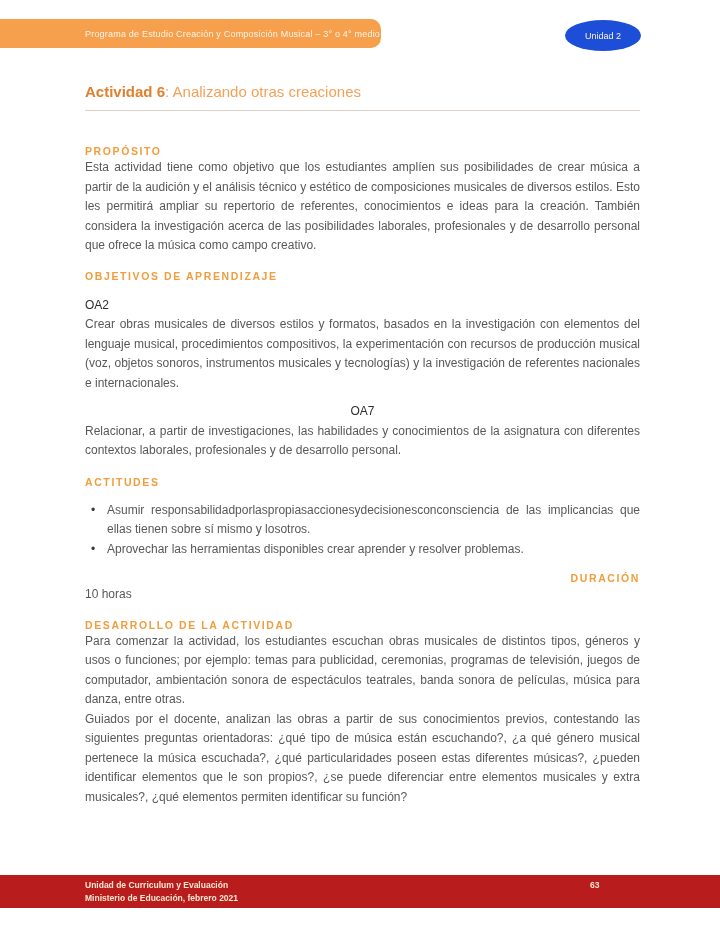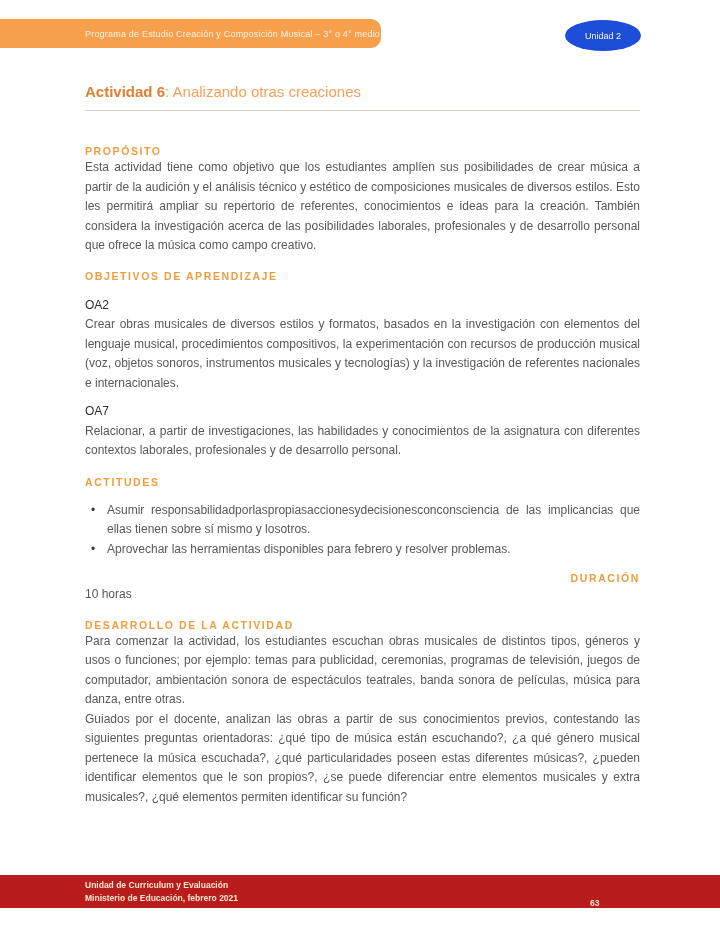--- a/index.html
+++ b/index.html
@@ -45,21 +45,21 @@
     margin:0; font-size:12px; font-weight:normal; color:#2F2F31;
     line-height:19.5px;
   }
   p.body { margin:0; text-align:justify; }
 
   .h-proposito   { margin-top:33px; }
   .p-proposito   { margin-top:13px; }
   .h-objetivos   { margin-top:13px; }
   .oa2-code      { margin-top:13px; }
   .p-oa2         { margin-top:2px; }
-  .oa7-code      { margin-top:9px; }
+  .oa7-code      { margin-top:9px;text-align:center; }
   .p-oa7         { margin-top:1px; }
   .h-actitudes   { margin-top:14px; }
   .bullets       { margin-top:12px; }
   .bullet-row    { display:flex; }
   .bullet-marker { flex:0 0 22px; width:22px; padding-left:6px; box-sizing:border-box; color:#3A3A3C; }
   .bullet-text   { flex:1 1 auto; text-align:justify; }
   .h-duracion    { margin-top:12px;text-align:right; }
   .p-duracion    { margin-top:14px; text-align:left; }
   .h-desarrollo  { margin-top:13px; }
   .p-des1        { margin-top:9px; }
@@ -69,21 +69,21 @@
   .footer {
     position:absolute; left:0; top:875px; width:720px; height:33px;
     background:#b91c1c;
     font-weight:bold;
   }
   .footer-left {
     position:absolute; left:85px; top:4px;
     font-size:8.5px; line-height:13px; color:#FBE8D0;
   }
   .footer-page {
-    position:absolute; left:590px; top:23px;
+    position:absolute; left:590px; top:5px;
     font-size:8.5px; color:#FBE8D0;
   }
 </style>
 </head>
 <body>
 
 <div class="page">
 
   <div class="topbar">
     <span class="topbar-label">Programa de Estudio Creación y Composición Musical – 3° o 4° medio</span>
@@ -110,21 +110,21 @@
 
     <h2 class="sec-h h-actitudes">ACTITUDES</h2>
 
     <div class="bullets">
       <div class="bullet-row">
         <span class="bullet-marker">•</span>
         <span class="bullet-text">Asumir responsabilidadporlaspropiasaccionesydecisionesconconsciencia de las implicancias que ellas tienen sobre sí mismo y losotros.</span>
       </div>
       <div class="bullet-row">
         <span class="bullet-marker">•</span>
-        <span class="bullet-text">Aprovechar las herramientas disponibles para febrero y resolver problemas.</span>
+        <span class="bullet-text">Aprovechar las herramientas disponibles crear aprender y resolver problemas.</span>
       </div>
     </div>
 
     <h2 class="sec-h h-duracion">DURACIÓN</h2>
     <p class="body p-duracion">10 horas</p>
 
     <h2 class="sec-h h-desarrollo">DESARROLLO DE LA ACTIVIDAD</h2>
     <p class="body p-des1">Para comenzar la actividad, los estudiantes escuchan obras musicales de distintos tipos, géneros y usos o funciones; por ejemplo: temas para publicidad, ceremonias, programas de televisión, juegos de computador, ambientación sonora de espectáculos teatrales, banda sonora de películas, música para danza, entre otras.</p>
     <p class="body p-des2">Guiados por el docente, analizan las obras a partir de sus conocimientos previos, contestando las siguientes preguntas orientadoras: ¿qué tipo de música están escuchando?, ¿a qué género musical pertenece la música escuchada?, ¿qué particularidades poseen estas diferentes músicas?, ¿pueden identificar elementos que le son propios?, ¿se puede diferenciar entre elementos musicales y extra musicales?, ¿qué elementos permiten identificar su función?</p>
 

